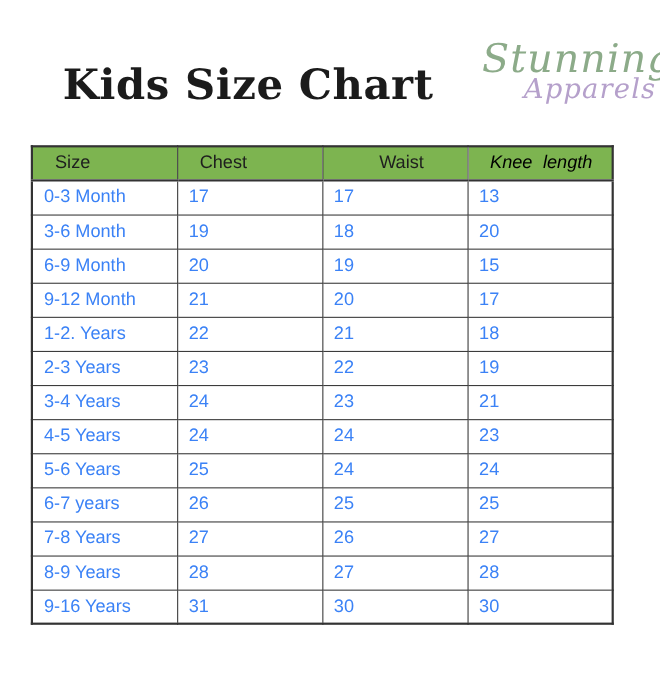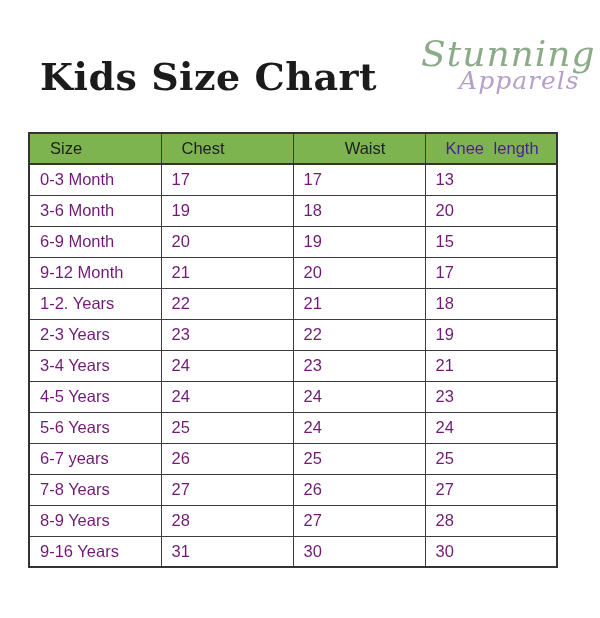--- a/index.html
+++ b/index.html
@@ -9,21 +9,21 @@
     width: 600px;
     height: 618px;
     background: #ffffff;
     font-family: "Liberation Sans", sans-serif;
     overflow: hidden;
   }
   .header {
     display: flex;
     justify-content: space-between;
     align-items: flex-start;
-    padding: 28px 28px 0 40px;
+    padding: 28px 28px 0 57px;
     height: 126px;
   }
   .title {
     font-family: "DejaVu Serif", serif;
     font-weight: 700;
     font-size: 38px;
     letter-spacing: 0.5px;
     color: #1b1b1b;
     margin-top: 26px;
     white-space: nowrap;
@@ -52,21 +52,21 @@
     position: absolute;
     left: 28px;
     top: 132px;
     width: 530px;
     border-collapse: collapse;
     table-layout: fixed;
   }
   .size-table th, .size-table td {
     border: 1px solid #3c3c3c;
     font-size: 16.5px;
-    color: #701a75;
+    color: #3b82f6;
     text-align: left;
     padding: 4px 8px 4px 10px;
     vertical-align: middle;
     overflow: hidden;
     white-space: nowrap;
   }
   .size-table { border: 2px solid #333333; }
   .size-table th {
     font-weight: 400;
     height: 31px;
@@ -97,21 +97,21 @@
         <col>
         <col>
         <col>
         <col>
       </colgroup>
     <thead>
       <tr>
           <th style="background: rgb(125, 180, 80); color: rgb(30, 30, 30);">Size</th>
           <th style="background: rgb(125, 180, 80); color: rgb(30, 30, 30);">Chest</th>
           <th style="background: rgb(125, 180, 80); color: rgb(30, 30, 30);">Waist</th>
-          <th style="background: rgb(125, 180, 80); color: #4c1d95;">Knee length</th>
+          <th style="background: rgb(125, 180, 80); color: #000000; font-style: italic;">Knee length</th>
         </tr>
     </thead>
     <tbody>
         <tr>
           <td>0-3 Month</td>
           <td>17</td>
           <td>17</td>
           <td>13</td>
         </tr>
         <tr>

